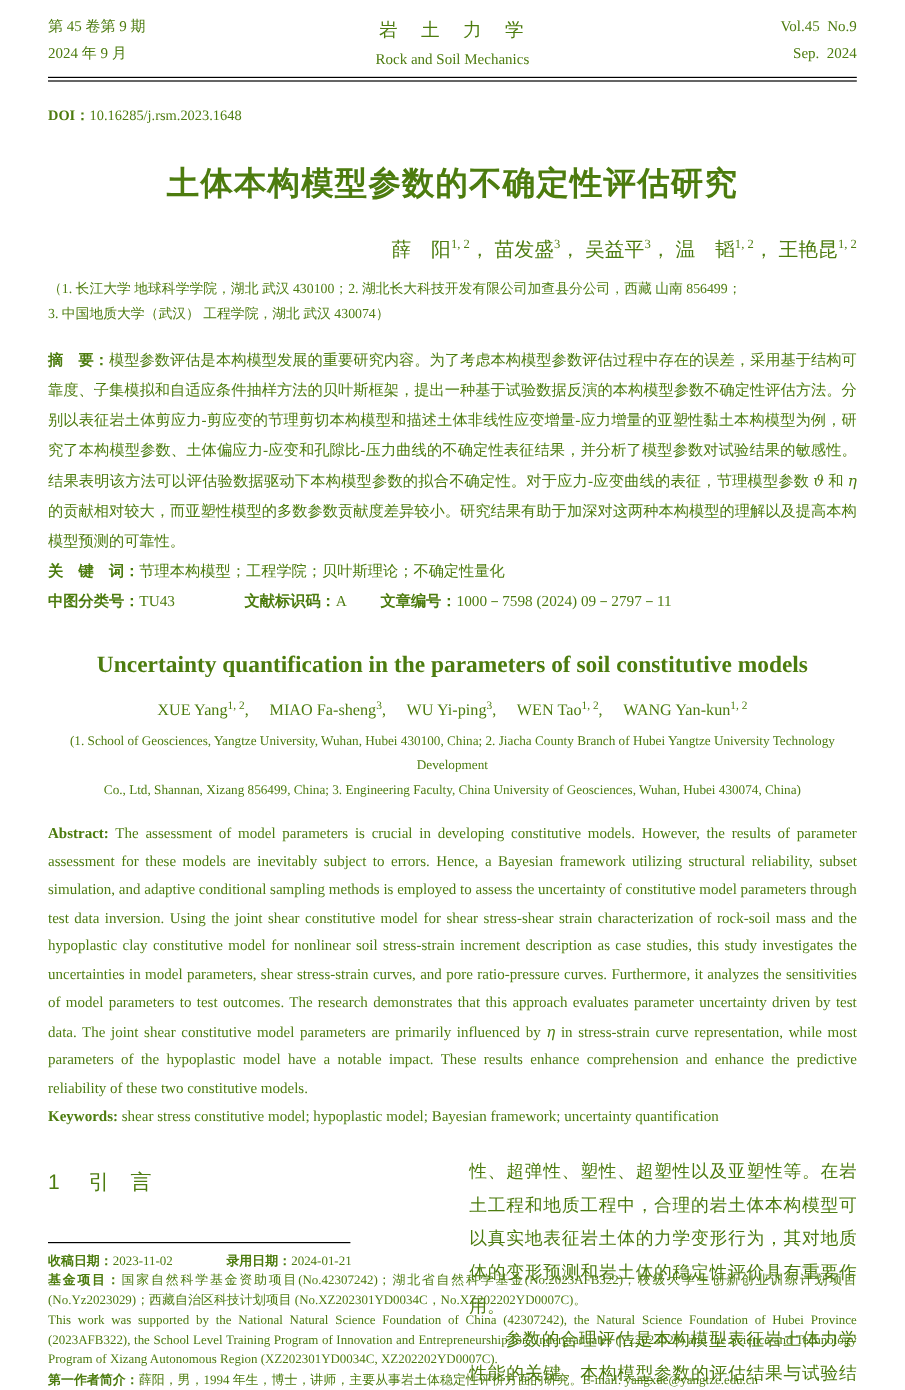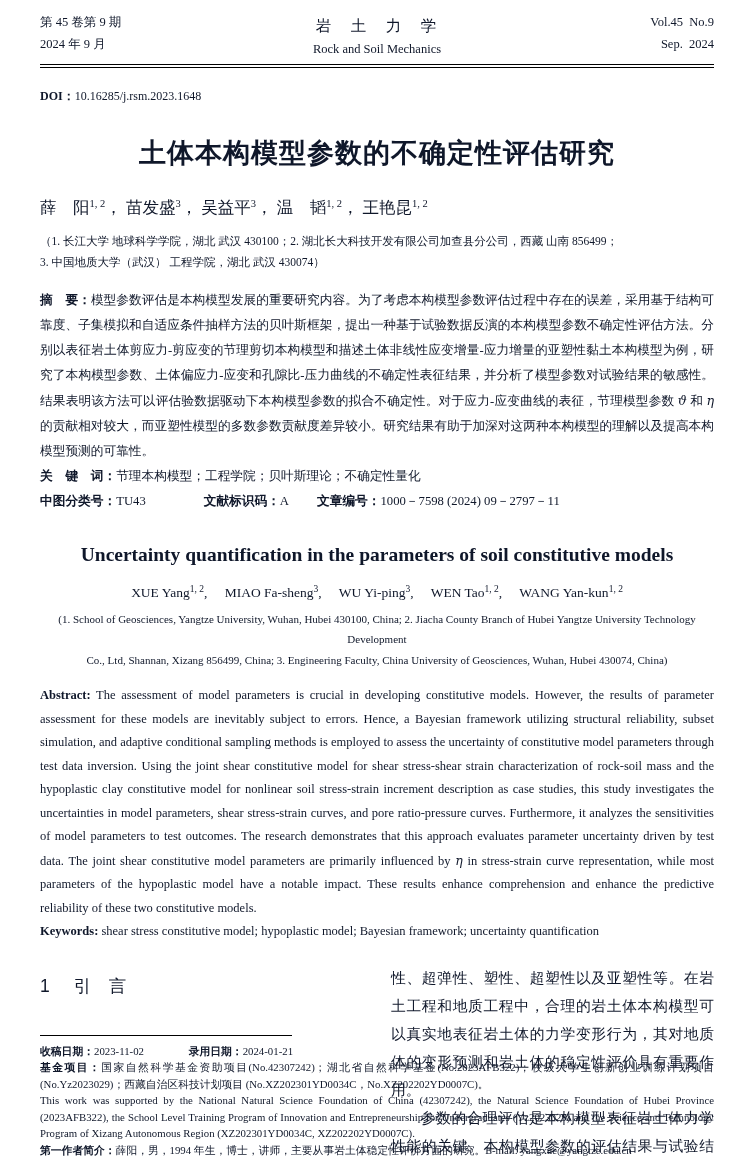--- a/index.html
+++ b/index.html
@@ -3,38 +3,38 @@
 <meta charset="utf-8">
 <style>
   * { box-sizing: border-box; }
   html, body { margin: 0; padding: 0; background: #ffffff; }
   .page {
     position: relative;
     width: 754px;
     height: 1158px;
     margin: 0 auto;
     background: #ffffff;
-    color: #0f172a;
+    color: #4d7c0f;
     font-family: "Liberation Serif", "DejaVu Serif", serif;
     padding: 12px 40px 8px 40px;
     overflow: hidden;
   }
   
   .journal-header { display: flex; justify-content: space-between; align-items: flex-start; font-size: 12.5px; line-height: 1.75; }
   .jh-left { text-align: left; width: 170px; }
   .jh-center { text-align: center; flex: 1; }
   .jh-right { text-align: right; width: 170px; }
   .jh-journal-cn { font-size: 15.5px; letter-spacing: 2px; }
   .double-rule { margin-top: 3px; height: 4px; border-top: 1.6px solid #000; border-bottom: 1.6px solid #000; }
   
   .doi-line { margin-top: 20px; font-size: 12px; }
   .doi-line .lbl { font-weight: bold; }
   
   .title-cn { margin-top: 30px; text-align: center; font-family: "Liberation Sans", "DejaVu Sans", sans-serif; font-weight: bold; font-size: 27px; letter-spacing: 1px; }
-  .authors-cn { margin-top: 26px; text-align: left; font-size: 16.5px; }
+  .authors-cn { margin-top: 26px; text-align: right; font-size: 16.5px; }
   .authors-cn sup { font-size: 10.5px; }
   .affil-cn { margin-top: 12px; text-align: left; font-size: 11.5px; line-height: 1.85; }
   
   .abstract-cn { margin-top: 14px; font-size: 12.7px; line-height: 25px; text-align: justify; }
   .cnlabel { font-weight: bold; font-family: "Liberation Sans", "DejaVu Sans", sans-serif; }
   .keywords-cn { font-size: 12.7px; line-height: 25px; }
   .class-line { display: flex; font-size: 12.7px; line-height: 25px; }
   .class-line .grp2 { margin-left: 58px; }
   .class-line .grp3 { margin-left: 28px; }
   em.sym { font-style: italic; font-family: "DejaVu Serif", serif; }

